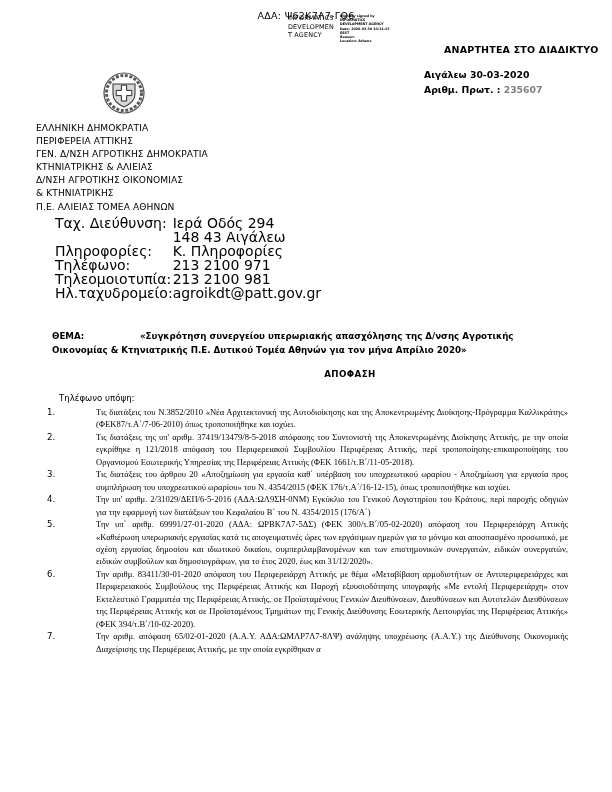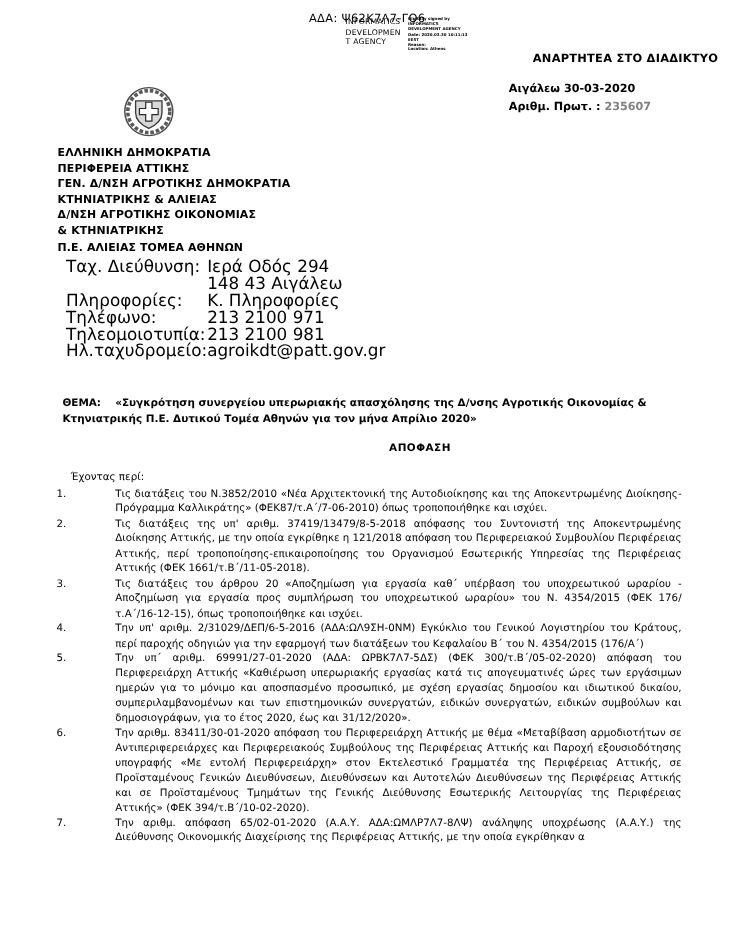--- a/index.html
+++ b/index.html
@@ -92,23 +92,23 @@
     top: 72px;
     left: 103px;
     width: 42px;
     height: 42px;
   }
 
   
   .letterhead {
     position: absolute;
     top: 122px;
-    left: 48px;
+    left: 36px;
     font-size: 9.1px;
-    font-weight: bold;
+    font-weight: normal;
     line-height: 13.1px;
     letter-spacing: 0.1px;
     white-space: nowrap;
   }
 
   
   .contact {
     position: absolute;
     top: 216px;
     left: 55px;
@@ -134,20 +134,21 @@
     font-size: 8.7px;
     font-weight: bold;
     line-height: 13.6px;
   }
   .subject .sub-label {
     float: left;
     width: 44px;
     font-weight: bold;
   }
   .subject .sub-text {
+    margin-left: 44px;
     text-align: justify;
     text-align-last: center;
   }
 
   
   .apofasi {
     position: absolute;
     top: 369px;
     left: 0;
     width: 612px;
@@ -185,20 +186,21 @@
   .clause .cnum {
     position: absolute;
     left: 0;
     top: 0;
     width: 40px;
     text-align: left;
   }
   .clause .ctext {
     display: block;
     text-align: justify;
+    font-family: Liberation Serif, serif;
   }
 </style>
 </head>
 <body>
 
 <div class="page">
 
   <div class="ada-line">ΑΔΑ: Ψ62Κ7Λ7-ΓΟ6</div>
 
   <div class="sig-stamp">
@@ -278,21 +280,21 @@
     </table>
   </div>
 
   <div class="subject">
     <span class="sub-label">ΘΕΜΑ:</span>
     <span class="sub-text">«Συγκρότηση συνεργείου υπερωριακής απασχόλησης της Δ/νσης Αγροτικής Οικονομίας &amp; Κτηνιατρικής Π.Ε. Δυτικού Τομέα Αθηνών για τον μήνα Απρίλιο 2020»</span>
   </div>
 
   <div class="apofasi">ΑΠΟΦΑΣΗ</div>
 
-  <div class="preamble">Έχοντας περί:</div>
+  <div class="preamble">Τηλέφωνο υπόψη:</div>
 
   <div class="clauses">
     <div class="clause">
       <span class="cnum">1.</span>
       <span class="ctext">Τις διατάξεις του Ν.3852/2010 «Νέα Αρχιτεκτονική της Αυτοδιοίκησης και της Αποκεντρωμένης Διοίκησης-Πρόγραμμα Καλλικράτης» (ΦΕΚ87/τ.Α΄/7-06-2010) όπως τροποποιήθηκε και ισχύει.</span>
     </div>
     <div class="clause">
       <span class="cnum">2.</span>
       <span class="ctext">Τις διατάξεις της υπ' αριθμ. 37419/13479/8-5-2018 απόφασης του Συντονιστή της Αποκεντρωμένης Διοίκησης Αττικής, με την οποία εγκρίθηκε η 121/2018 απόφαση του Περιφερειακού Συμβουλίου Περιφέρειας Αττικής, περί τροποποίησης-επικαιροποίησης του Οργανισμού Εσωτερικής Υπηρεσίας της Περιφέρειας Αττικής (ΦΕΚ 1661/τ.Β΄/11-05-2018).</span>
     </div>

